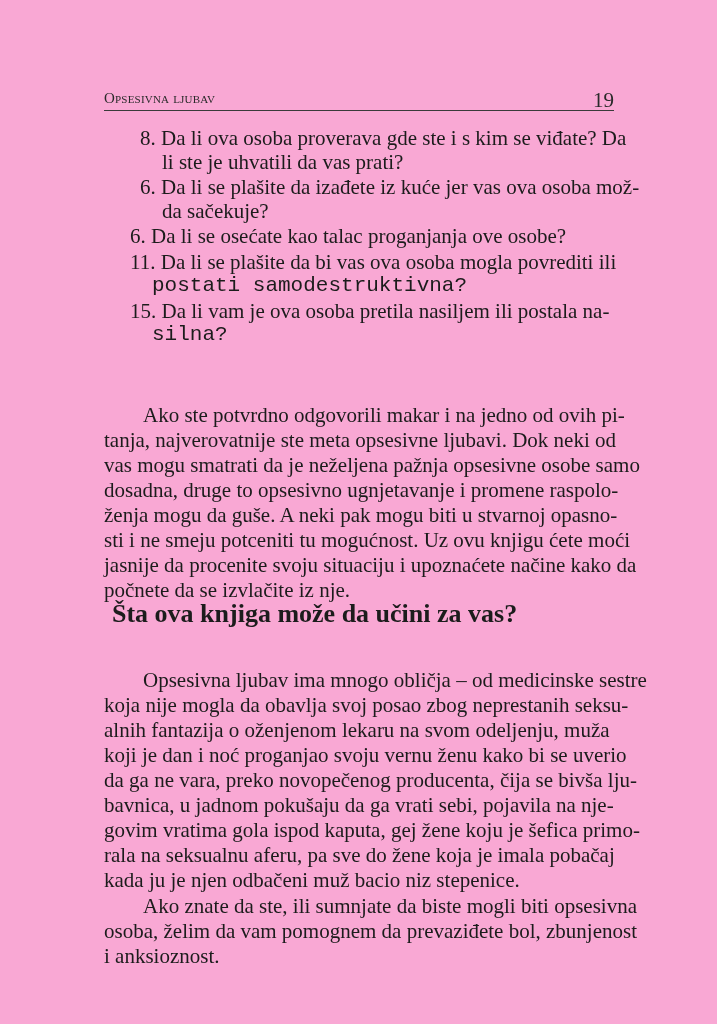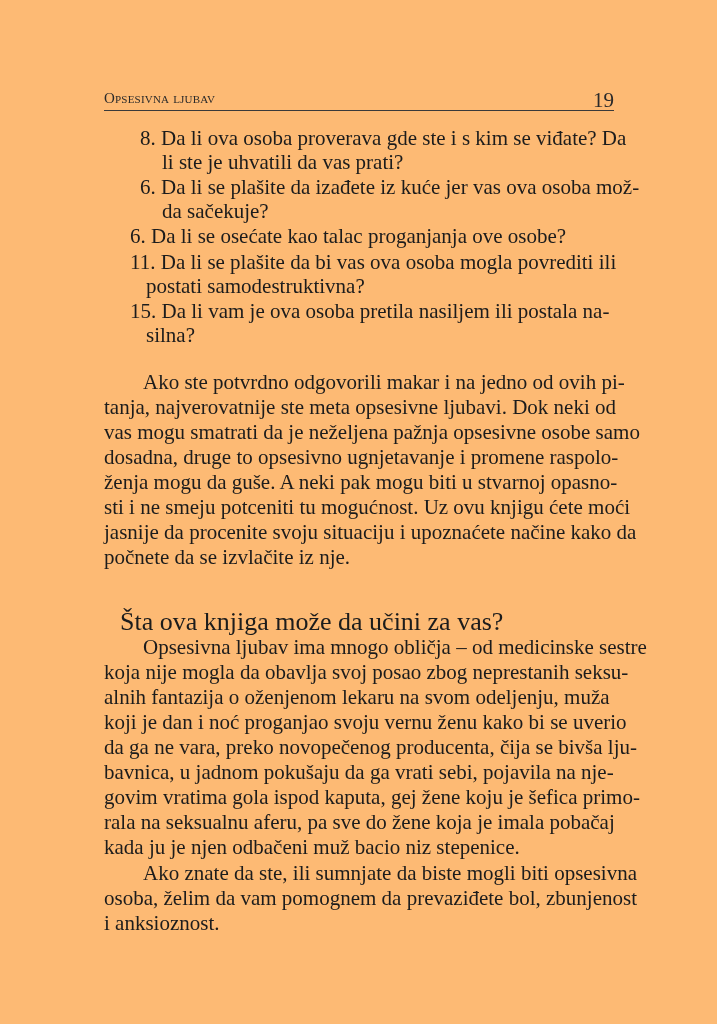--- a/index.html
+++ b/index.html
@@ -13,21 +13,21 @@
       position: relative;
       overflow: hidden;
       font-family: "Liberation Serif", "DejaVu Serif", serif;
       color: #1a1a1a;
     }
     .page {
       position: absolute;
       left: 0; top: 0;
       width: 717px;
       height: 1024px;
-      background: #fdba74;
+      background: #f9a8d4;
     }
     .running-head {
       position: absolute;
       left: 104px;
       top: 88px;
       width: 510px;
       height: 22px;
       border-bottom: 1px solid #3a3a3a;
     }
     .running-title {
@@ -49,22 +49,22 @@
     .line {
       position: absolute;
       white-space: pre;
       font-size: 21px;
       line-height: 24px;
       color: #1c1c1c;
     }
     .list-item-line { left: 140px; }
     .list-item-line.cont { left: 162px; }
     .list-item-line.two-digit { left: 130px; }
-    .list-item-line.two-digit.cont { left: 146px; }
-    .para-line { left: 104px; }
+    .list-item-line.two-digit.cont { left: 152px; font-family: Liberation Mono, monospace; }
+    .para-line { left: 104px; margin-top: 33px; }
     .para-line.indent { left: 143px; }
     .section-heading {
       position: absolute;
       left: 104px;
       top: 590px;
       font-size: 26px;
       line-height: 32px;
       color: #1c1c1c;
       white-space: pre;
     }
@@ -105,21 +105,21 @@
     <div class="line para-line indent" style="top:370px">Ako ste potvrdno odgovorili makar i na jedno od ovih pi-</div>
     <div class="line para-line" style="top:395px">tanja, najverovatnije ste meta opsesivne ljubavi. Dok neki od</div>
     <div class="line para-line" style="top:420px">vas mogu smatrati da je neželjena pažnja opsesivne osobe samo</div>
     <div class="line para-line" style="top:445px">dosadna, druge to opsesivno ugnjetavanje i promene raspolo-</div>
     <div class="line para-line" style="top:470px">ženja mogu da guše. A neki pak mogu biti u stvarnoj opasno-</div>
     <div class="line para-line" style="top:495px">sti i ne smeju potceniti tu mogućnost. Uz ovu knjigu ćete moći</div>
     <div class="line para-line" style="top:520px">jasnije da procenite svoju situaciju i upoznaćete načine kako da</div>
     <div class="line para-line" style="top:545px">počnete da se izvlačite iz nje.</div>
   </div>
 
-  <h2 class="section-heading" style="margin:16px;font-weight:normal">Šta ova knjiga može da učini za vas?</h2>
+  <h2 class="section-heading" style="margin:8px;font-weight:bold">Šta ova knjiga može da učini za vas?</h2>
 
   <div>
     <div class="line para-line indent" style="top:635px">Opsesivna ljubav ima mnogo obličja – od medicinske sestre</div>
     <div class="line para-line" style="top:660px">koja nije mogla da obavlja svoj posao zbog neprestanih seksu-</div>
     <div class="line para-line" style="top:685px">alnih fantazija o oženjenom lekaru na svom odeljenju, muža</div>
     <div class="line para-line" style="top:710px">koji je dan i noć proganjao svoju vernu ženu kako bi se uverio</div>
     <div class="line para-line" style="top:735px">da ga ne vara, preko novopečenog producenta, čija se bivša lju-</div>
     <div class="line para-line" style="top:760px">bavnica, u jadnom pokušaju da ga vrati sebi, pojavila na nje-</div>
     <div class="line para-line" style="top:785px">govim vratima gola ispod kaputa, gej žene koju je šefica primo-</div>
     <div class="line para-line" style="top:810px">rala na seksualnu aferu, pa sve do žene koja je imala pobačaj</div>

